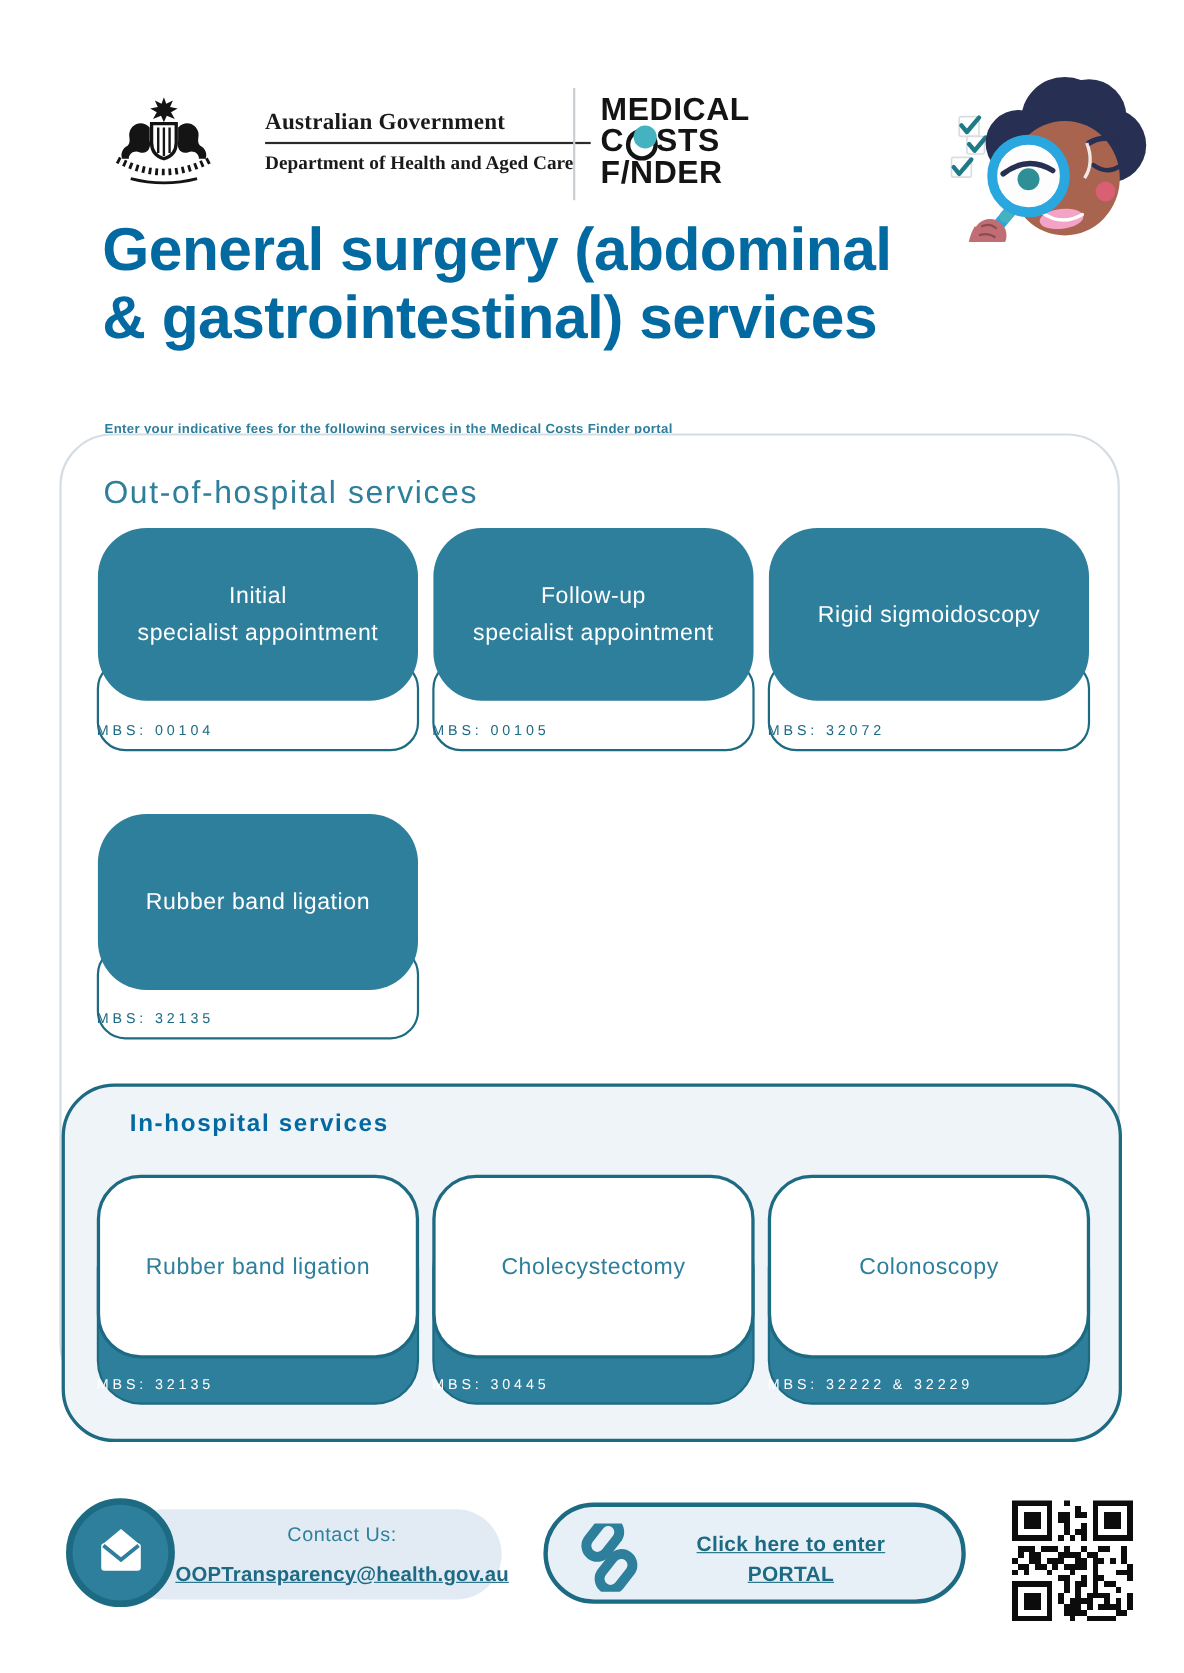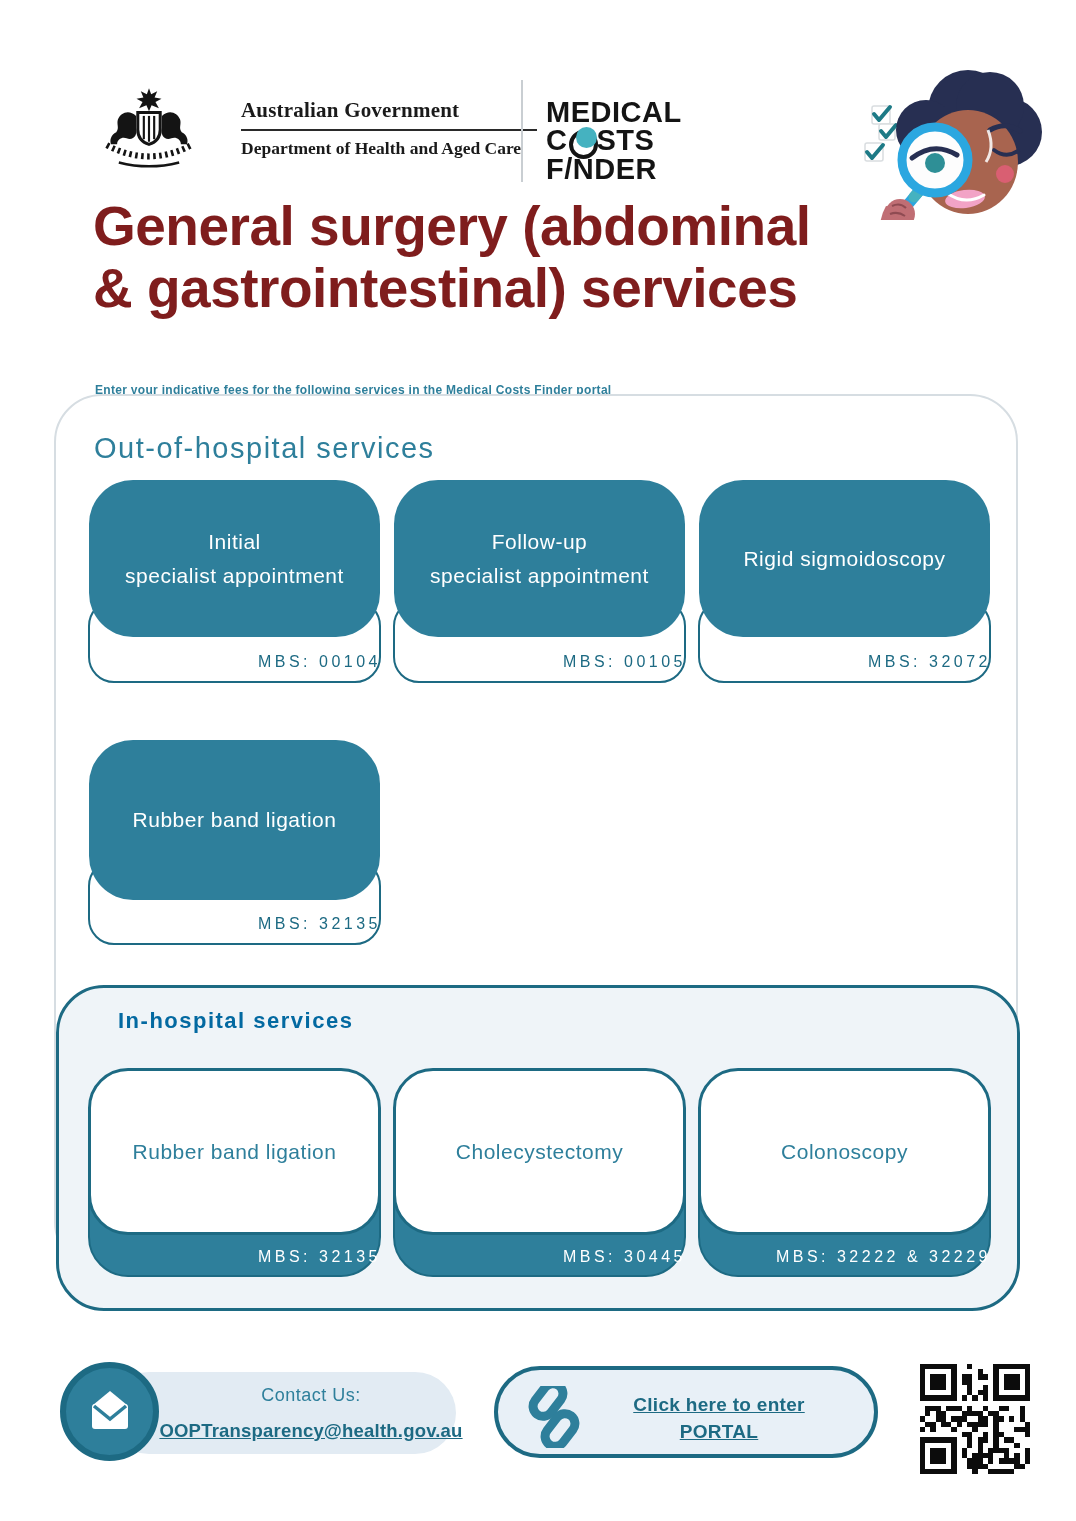--- a/index.html
+++ b/index.html
@@ -10,45 +10,45 @@
   }
 
   
   .gov-logo { position:absolute; left:93px; top:84px; display:flex; align-items:flex-start; gap:14px; }
   .gov-text { padding-top:14px; font-family:"Liberation Serif", serif; color:#1a1a1a;margin-left:22px; }
   .gov-line1 { font-size:21px; font-weight:bold; letter-spacing:.2px; }
   .gov-rule { width:296px; border-top:2px solid #2a2a2a; margin:6px 0 7px; }
   .gov-line2 { font-size:17.5px; font-weight:bold; }
   .header-vline { position:absolute; left:521px; top:80px; width:2px; height:102px; background:#c9ced2; }
 
-  .mcf-logo { position:absolute; left:546px; top:86px; font-weight:bold; font-size:29px; line-height:.98; letter-spacing:.5px; color:#141414;margin-top:12px; }
+  .mcf-logo { position:absolute; left:546px; top:86px; font-weight:bold; font-size:29px; line-height:.98; letter-spacing:.5px; color:#141414; }
   .mcf-logo .row { white-space:nowrap; }
   .o-mark { display:inline-block; position:relative; width:25px; height:24px; vertical-align:-2px; margin:0 2px; }
   .o-mark::before { content:''; position:absolute; left:0; top:2px; width:21px; height:21px; border:4.5px solid #141414; border-radius:50%; }
   .o-mark::after  { content:''; position:absolute; left:7px; top:-1px; width:21px; height:21px; background:#45B2C0; border-radius:50%; }
 
   .illustration { position:absolute; left:848px; top:68px; }
 
   
-  .page-title { position:absolute; left:93px; top:196px; font-size:55px; font-weight:bold; color:#7f1d1d; line-height:1.12; letter-spacing:-0.5px; }
+  .page-title { position:absolute; left:93px; top:196px; font-size:55px; font-weight:bold; color:#0369a1; line-height:1.12; letter-spacing:-0.5px; }
   .page-title span { display:block; }
   .page-subtitle { position:absolute; left:95px; top:341px; font-size:12px; font-weight:bold; color:#2E7F9B; letter-spacing:.3px;margin-top:42px; }
 
   
   .outer-panel { position:absolute; left:54px; top:394px; width:964px; height:876px; background:#fff; border:2px solid #D6DDE2; border-radius:48px; }
   .ooh-label { position:absolute; left:94px; top:432px; font-size:29px; color:#2E7F9B; letter-spacing:1.5px; }
   .ih-panel { position:absolute; left:56px; top:985px; width:964px; height:326px; background:#EFF4F8; border:3px solid #1D6A83; border-radius:48px; }
   .ih-label { position:absolute; left:118px; top:1008px; font-size:22px; color:#0369a1; letter-spacing:1.5px;font-weight:bold; }
 
   
   .card { position:absolute; width:293px; }
   .card-back, .card-front { position:absolute; }
   .card-title { width:100%; text-align:center; font-size:21px; line-height:1.6; letter-spacing:.5px; }
   .card-title span { display:block; }
-  .card-mbs { position:absolute; left:0; right:0; text-align:right; font-size:16px; letter-spacing:3.5px; }
+  .card-mbs { position:absolute; left:0; right:0; text-align:left; font-size:13px; letter-spacing:3.5px; }
 
   
   .ooh { height:203px; }
   .ooh .card-back  { left:0; right:0; top:120px; bottom:0; background:#fff; border:2px solid #1D6A83; border-radius:26px; }
   .ooh .card-front { left:1px; right:1px; top:0; height:157px; background:#2E7F9B; border-radius:44px; display:flex; align-items:center; justify-content:center; color:#fff; }
   .ooh .card-mbs   { bottom:12px; color:#1D6A83; }
   .ooh.tall { height:205px; }
   .ooh.tall .card-front { height:160px; }
 
   

